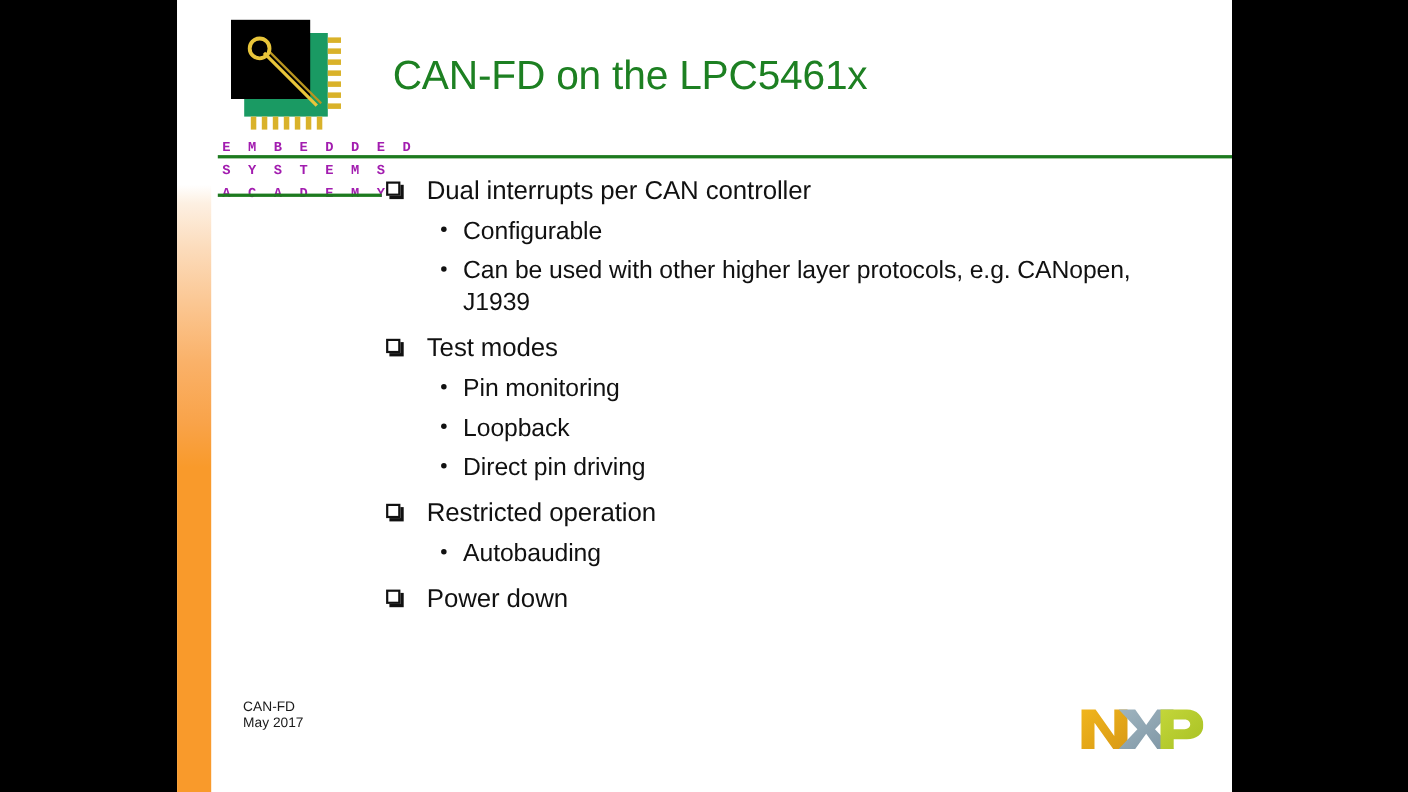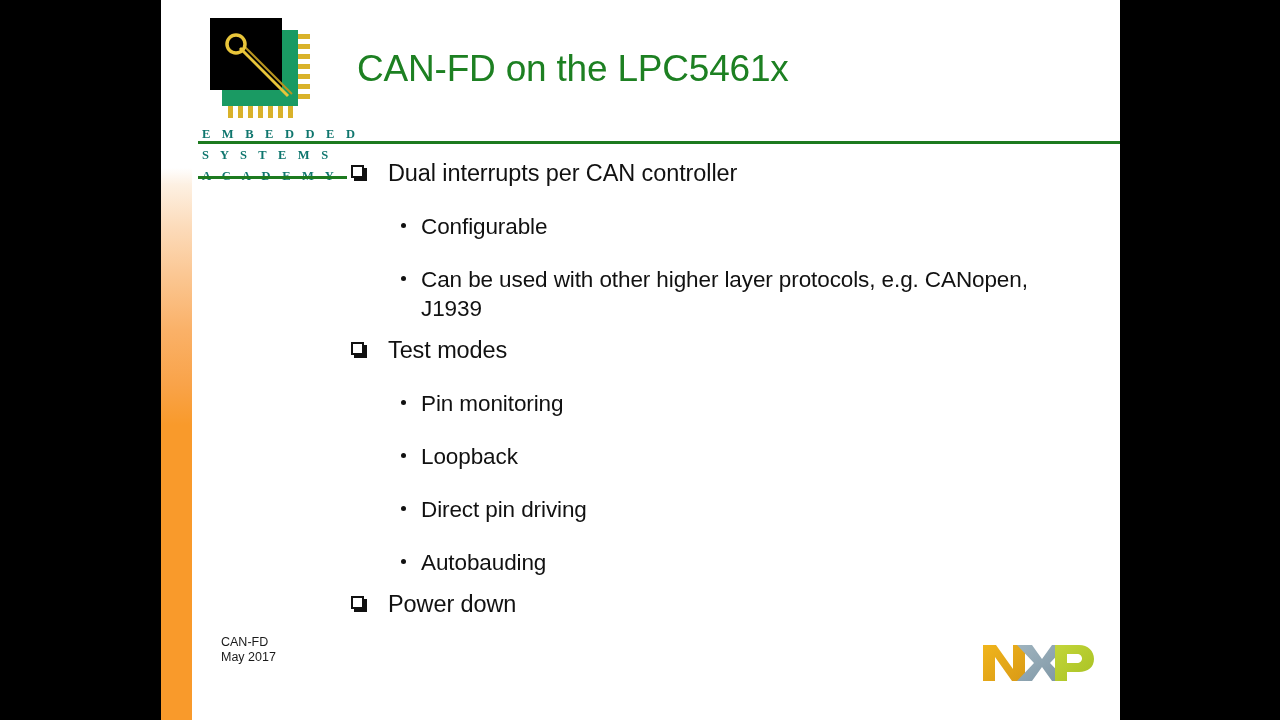--- a/index.html
+++ b/index.html
@@ -70,25 +70,25 @@
   }
 
   .esa-wordmark {
     position: absolute;
     left: 0px;
     top: 110px;
     width: 125px;
     text-align: center;
   }
   .esa-line {
-    font-family: Liberation Serif, serif;
+    font-family: Liberation Mono, monospace;
     font-weight: bold;
     font-size: 12.5px;
     letter-spacing: 4.2px;
-    color: #0f766e;
+    color: #a21caf;
     line-height: 21px;
     white-space: nowrap;
     padding-left: 4px;
   }
   .esa-rule-a {
     position: absolute;
     left: 37px;
     top: 141px;
     width: 922px;
     height: 2.5px;
@@ -149,21 +149,21 @@
     box-sizing: border-box;
   }
 
   .lvl2 {
     position: relative;
     padding-left: 70px;
     font-size: 22.5px;
     font-weight: normal;
     color: #111111;
     line-height: 29px;
-    margin-top: 24px;
+    margin-top: 7px;
     letter-spacing: -0.1px;
   }
 
   .dot-bullet {
     position: absolute;
     left: 50px;
     top: 11px;
     width: 5px;
     height: 5px;
     border-radius: 50%;
@@ -294,20 +294,24 @@
       </div>
       <div class="lvl2">
         <span class="dot-bullet"></span>
         <span>Loopback</span>
       </div>
       <div class="lvl2">
         <span class="dot-bullet"></span>
         <span>Direct pin driving</span>
       </div>
 
+      <div class="lvl1">
+        <span class="sq-bullet"></span>
+        <span>Restricted operation</span>
+      </div>
       <div class="lvl2">
         <span class="dot-bullet"></span>
         <span>Autobauding</span>
       </div>
 
       <div class="lvl1">
         <span class="sq-bullet"></span>
         <span>Power down</span>
       </div>
 

